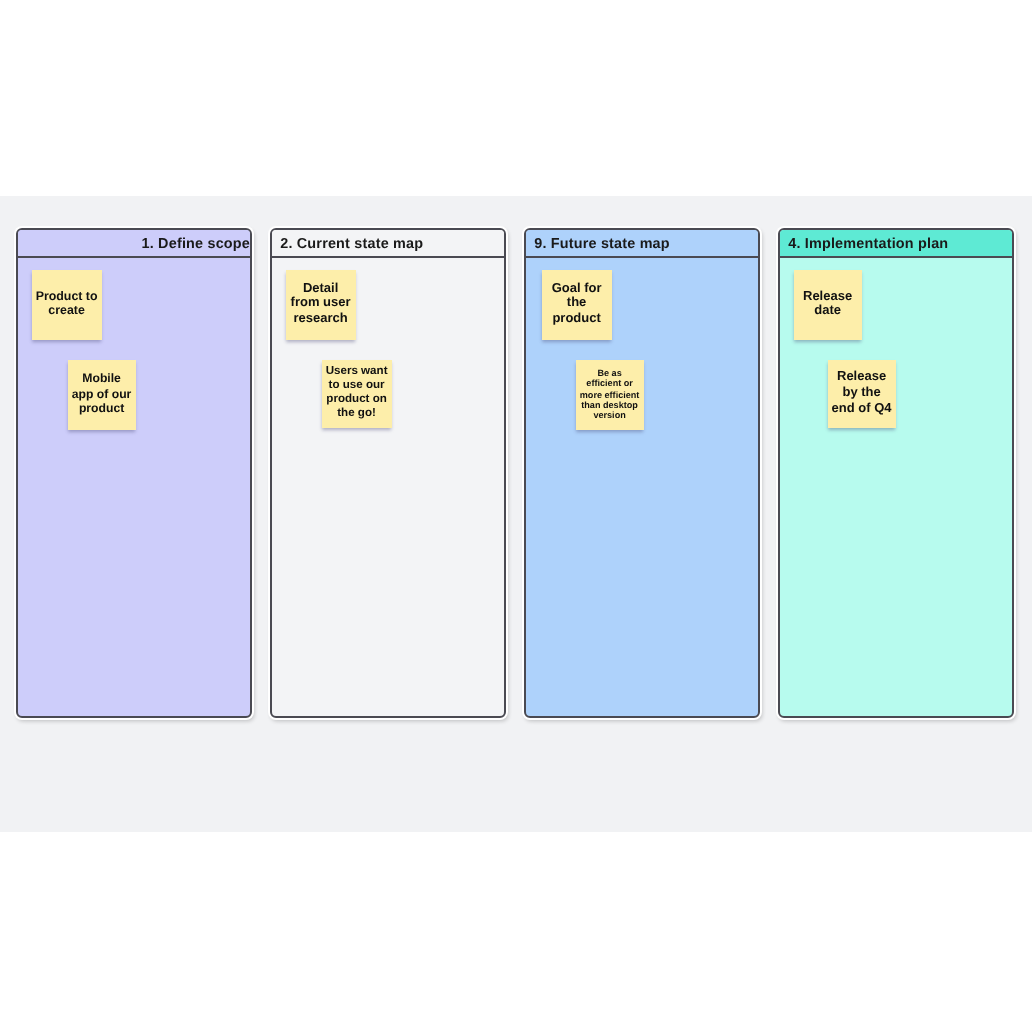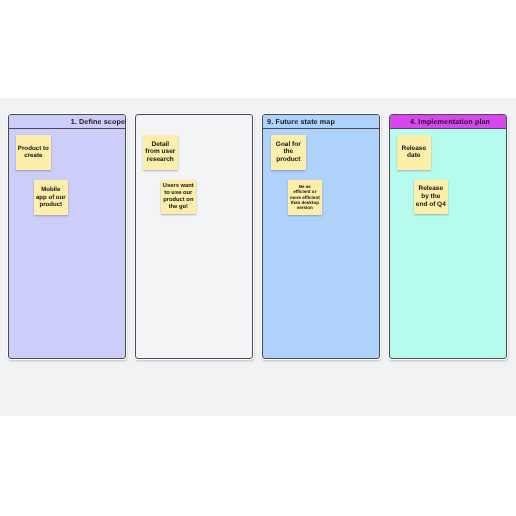--- a/index.html
+++ b/index.html
@@ -56,20 +56,23 @@
           <span class="note-text" style="font-size: 6.1px;">
             <div class="ln"><i>Mobile</i></div>
             <div class="ln"><i>app of our</i></div>
             <div class="ln"><i>product</i></div>
           </span>
         </div>
     </div>
   </div>
 
   <div class="column" id="col-2" style="background-color: rgb(243, 244, 246);">
+    <div class="col-header" style="background-color: rgb(243, 244, 246);">
+      <span class="title">2. Current state map</span>
+    </div>
     <div class="col-body">
       <div class="note" style="left: 6.8px; top: 20.3px; width: 35px; height: 35px; background: rgb(253, 238, 170);">
           <span class="note-text" style="font-size: 6.5px;">
             <div class="ln"><i>Detail</i></div>
             <div class="ln"><i>from user</i></div>
             <div class="ln"><i>research</i></div>
           </span>
         </div>
       <div class="note" style="left: 24.8px; top: 65.3px; width: 35px; height: 34px; background: rgb(253, 238, 170);">
           <span class="note-text" style="font-size: 5.8px;">
@@ -100,21 +103,21 @@
             <div class="ln"><i>efficient or</i></div>
             <div class="ln"><i>more efficient</i></div>
             <div class="ln"><i>than desktop</i></div>
             <div class="ln"><i>version</i></div>
           </span>
         </div>
     </div>
   </div>
 
   <div class="column" id="col-4" style="background-color: rgb(183, 251, 238);">
-    <div class="col-header" style="background-color: #d946ef; justify-content: center;">
+    <div class="col-header" style="background-color: #5eead4;">
       <span class="title">4. Implementation plan</span>
     </div>
     <div class="col-body">
       <div class="note" style="left: 6.8px; top: 20.3px; width: 34px; height: 35px; background: rgb(253, 238, 170);">
           <span class="note-text" style="font-size: 6.5px;">
             <div class="ln"><i>Release</i></div>
             <div class="ln"><i>date</i></div>
           </span>
         </div>
       <div class="note" style="left: 23.8px; top: 65.3px; width: 34px; height: 34px; background: rgb(253, 238, 170);">

